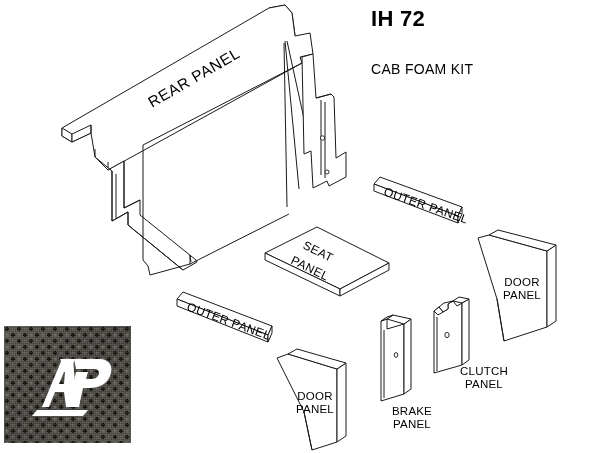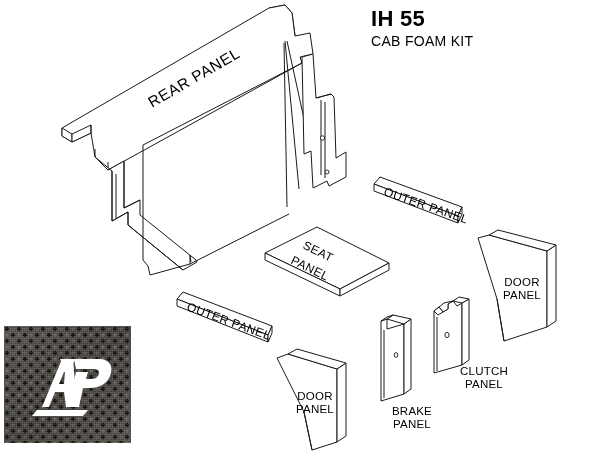--- a/index.html
+++ b/index.html
@@ -89,20 +89,21 @@
     font-weight: bold;
     line-height: 26px;
     letter-spacing: 0.3px;
     white-space: nowrap;
   }
   #title-block .kit-line {
     font-size: 14px;
     line-height: 19px;
     letter-spacing: 0.3px;
     white-space: nowrap;
+    margin-top: 28px;
   }
 
   
   #brand-swatch {
     position: absolute;
     left: 4px;
     top: 326px;
     width: 127px;
     height: 117px;
     overflow: hidden;
@@ -240,21 +241,21 @@
       <path class="part-edge" d="M 434,311 L 439,307 L 443,312 L 438,315 Z"></path>
       <path class="part-line" d="M 437,317 L 437,371"></path>
       <ellipse class="hole" cx="447" cy="335" rx="2.1" ry="2.7"></ellipse>
       <text class="lbl" x="484" y="375" text-anchor="middle">CLUTCH</text>
       <text class="lbl" x="484" y="388" text-anchor="middle">PANEL</text>
     </g>
 
   </svg>
 
   <div id="title-block">
-    <div class="kit-code">IH 55</div>
+    <div class="kit-code">IH 72</div>
     <div class="kit-line">CAB FOAM KIT</div>
   </div>
 
   <div id="brand-swatch">
     <div class="grain"></div>
     <svg class="ap-logo" viewBox="0 0 127 117">
       <g fill="#ffffff">
 
         <path d="M 38,81 L 58,33 L 71,33 L 66,46 L 60,46 L 55,58 L 63,58 L 60,66
                  L 51,66 L 45,81 Z"></path>

